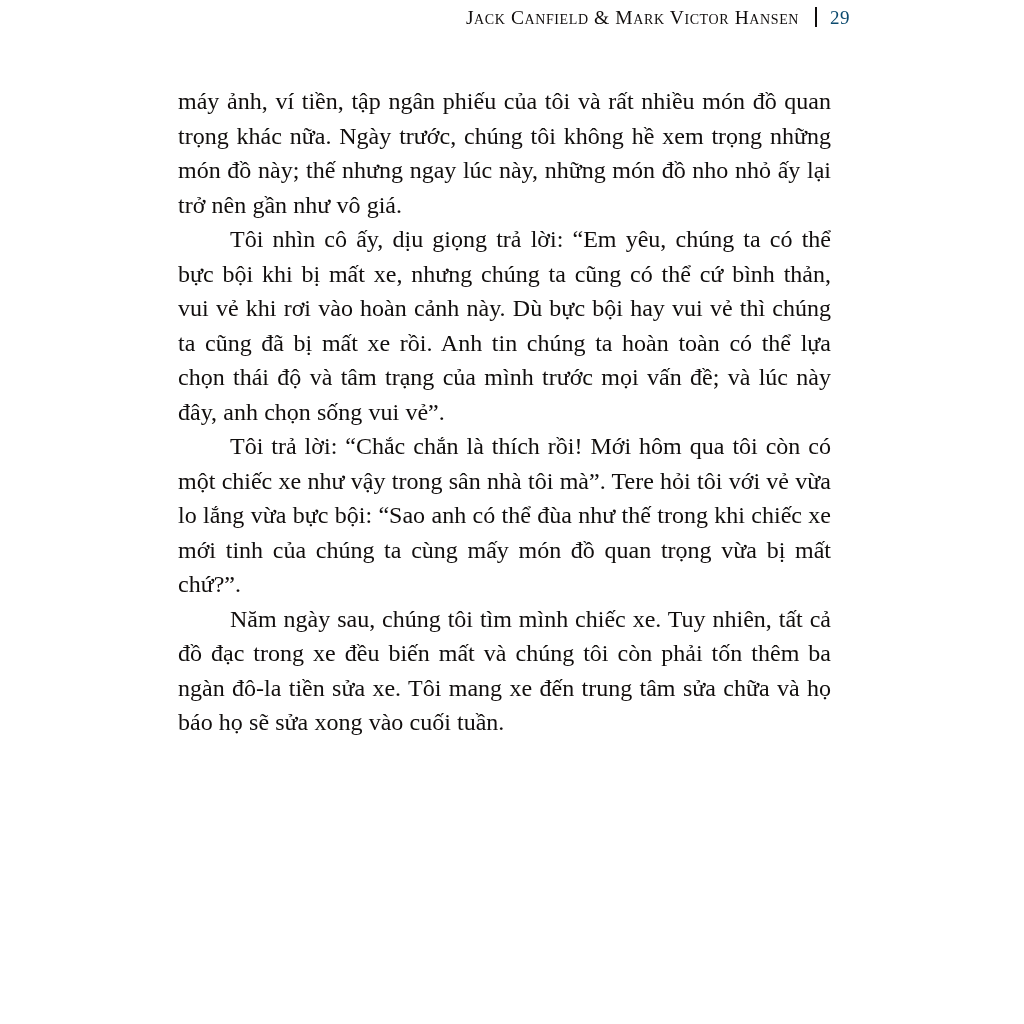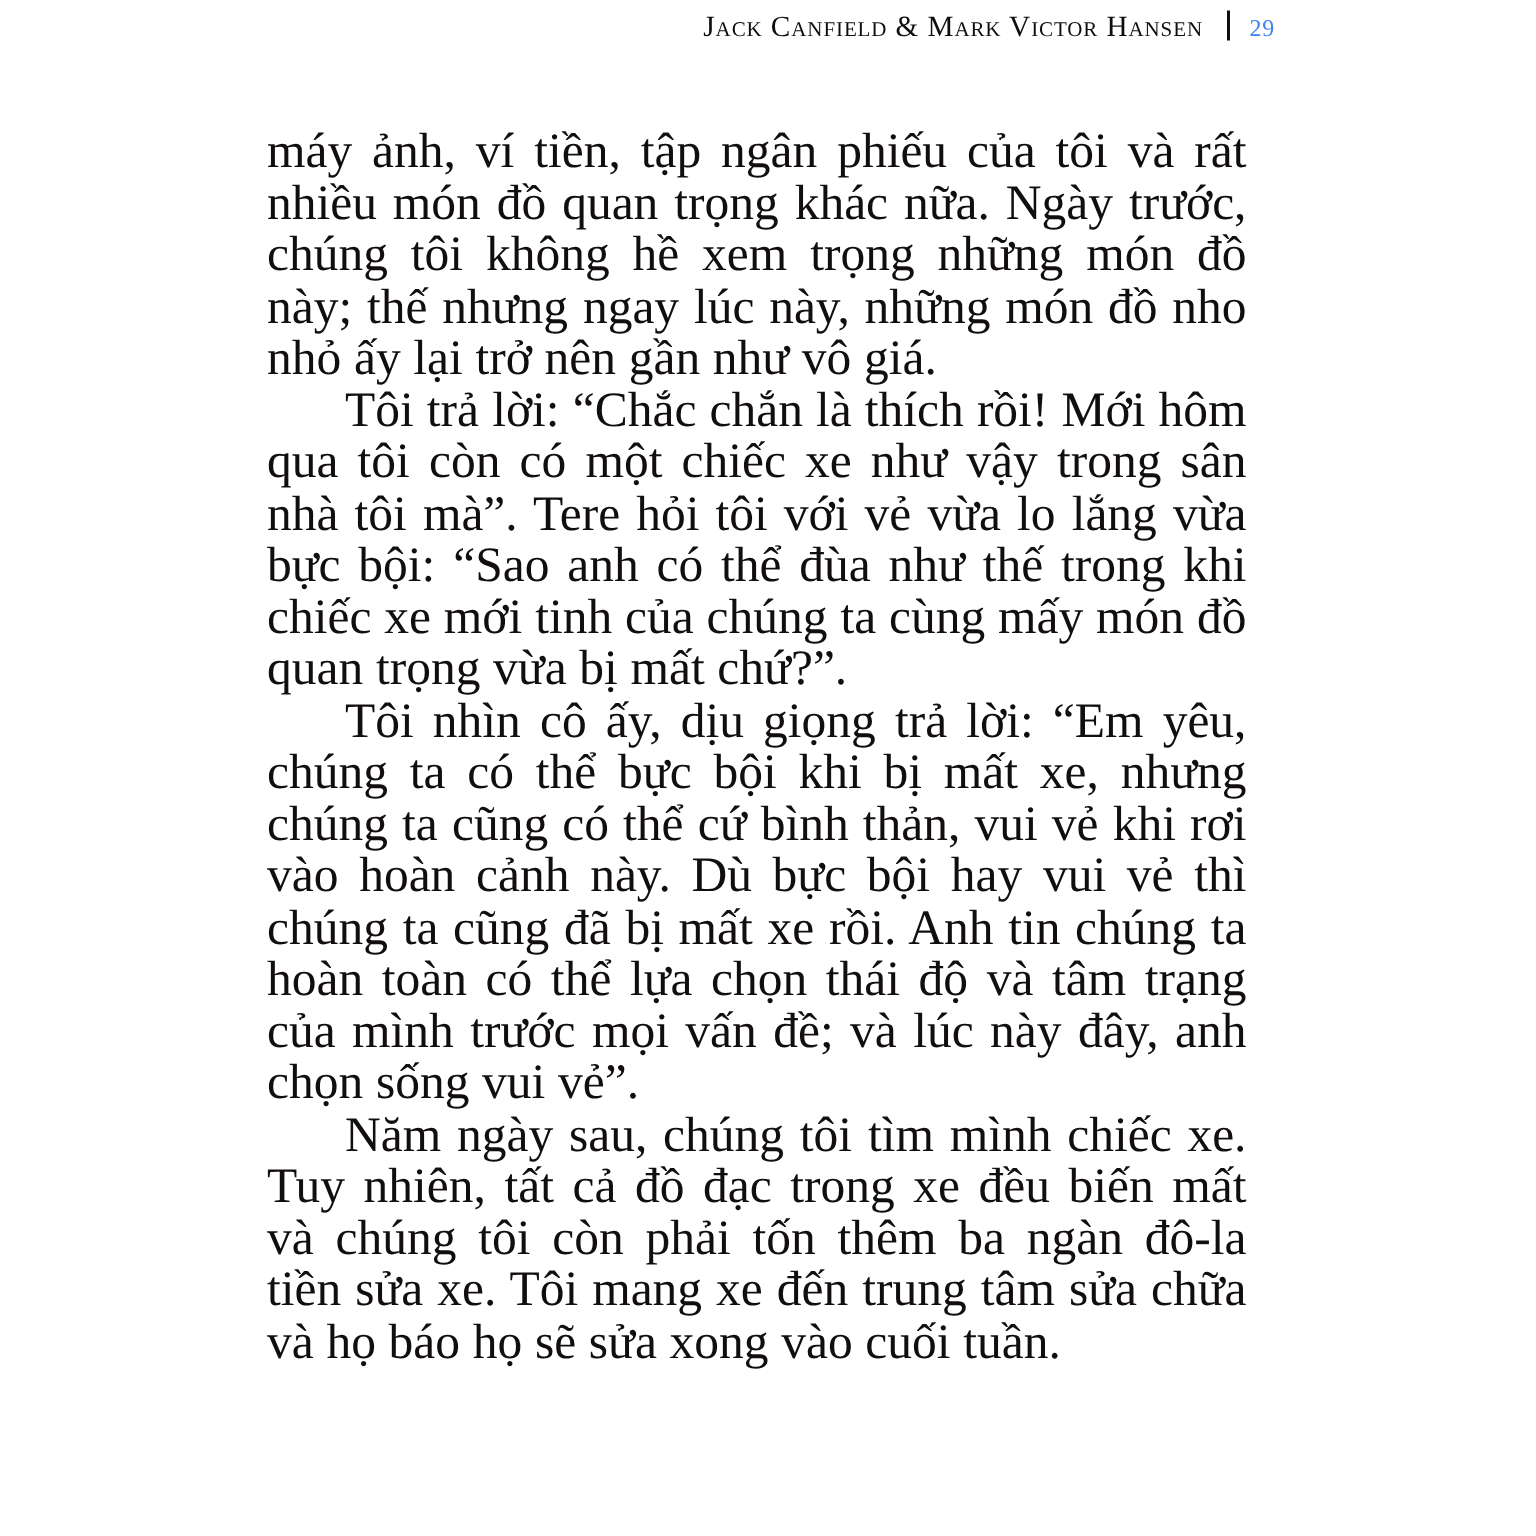--- a/index.html
+++ b/index.html
@@ -40,33 +40,33 @@
   .running-head .rule {
     display: inline-block;
     width: 2px;
     height: 20px;
     background: #100d0c;
     margin: 0 13px 0 16px;
     position: relative;
     top: 3px;
   }
   .running-head .folio {
-    font-size: 16px;
-    color: #3b82f6;
+    font-size: 19px;
+    color: #0c4a6e;
     letter-spacing: 0.5px;
   }
   .body-text {
     position: absolute;
     top: 84px;
     left: 178px;
     width: 653px;
   }
   .body-text p {
     margin: 0;
-    font-size: 33px;
+    font-size: 24px;
     line-height: 34.5px;
     text-align: justify;
     text-justify: inter-word;
     color: #110e0d;
     word-spacing: 0.2px;
   }
   .body-text p.indent {
     text-indent: 52px;
   }
   .body-text p + p {
@@ -79,18 +79,18 @@
 <div class="page">
 
   <div class="running-head">
     <span class="authors">Jack Canfield &amp; Mark Victor Hansen</span>
     <span class="rule"></span>
     <span class="folio">29</span>
   </div>
 
   <div class="body-text">
     <p>máy ảnh, ví tiền, tập ngân phiếu của tôi và rất nhiều món đồ quan trọng khác nữa. Ngày trước, chúng tôi không hề xem trọng những món đồ này; thế nhưng ngay lúc này, những món đồ nho nhỏ ấy lại trở nên gần như vô giá.</p>
+    <p class="indent">Tôi nhìn cô ấy, dịu giọng trả lời: “Em yêu, chúng ta có thể bực bội khi bị mất xe, nhưng chúng ta cũng có thể cứ bình thản, vui vẻ khi rơi vào hoàn cảnh này. Dù bực bội hay vui vẻ thì chúng ta cũng đã bị mất xe rồi. Anh tin chúng ta hoàn toàn có thể lựa chọn thái độ và tâm trạng của mình trước mọi vấn đề; và lúc này đây, anh chọn sống vui vẻ”.</p>
     <p class="indent">Tôi trả lời: “Chắc chắn là thích rồi! Mới hôm qua tôi còn có một chiếc xe như vậy trong sân nhà tôi mà”. Tere hỏi tôi với vẻ vừa lo lắng vừa bực bội: “Sao anh có thể đùa như thế trong khi chiếc xe mới tinh của chúng ta cùng mấy món đồ quan trọng vừa bị mất chứ?”.</p>
-    <p class="indent">Tôi nhìn cô ấy, dịu giọng trả lời: “Em yêu, chúng ta có thể bực bội khi bị mất xe, nhưng chúng ta cũng có thể cứ bình thản, vui vẻ khi rơi vào hoàn cảnh này. Dù bực bội hay vui vẻ thì chúng ta cũng đã bị mất xe rồi. Anh tin chúng ta hoàn toàn có thể lựa chọn thái độ và tâm trạng của mình trước mọi vấn đề; và lúc này đây, anh chọn sống vui vẻ”.</p>
     <p class="indent">Năm ngày sau, chúng tôi tìm mình chiếc xe. Tuy nhiên, tất cả đồ đạc trong xe đều biến mất và chúng tôi còn phải tốn thêm ba ngàn đô-la tiền sửa xe. Tôi mang xe đến trung tâm sửa chữa và họ báo họ sẽ sửa xong vào cuối tuần.</p>
   </div>
 
 </div>
 
 </body></html>

